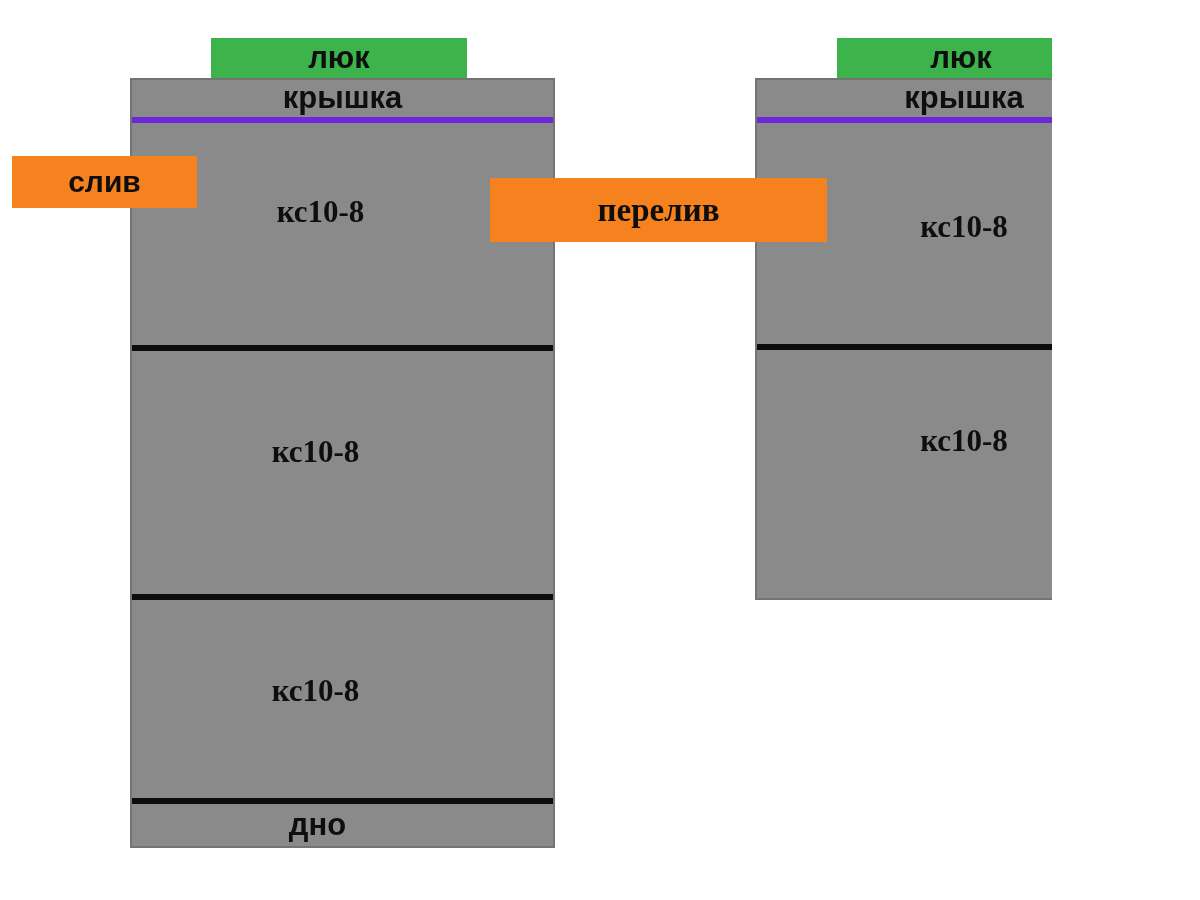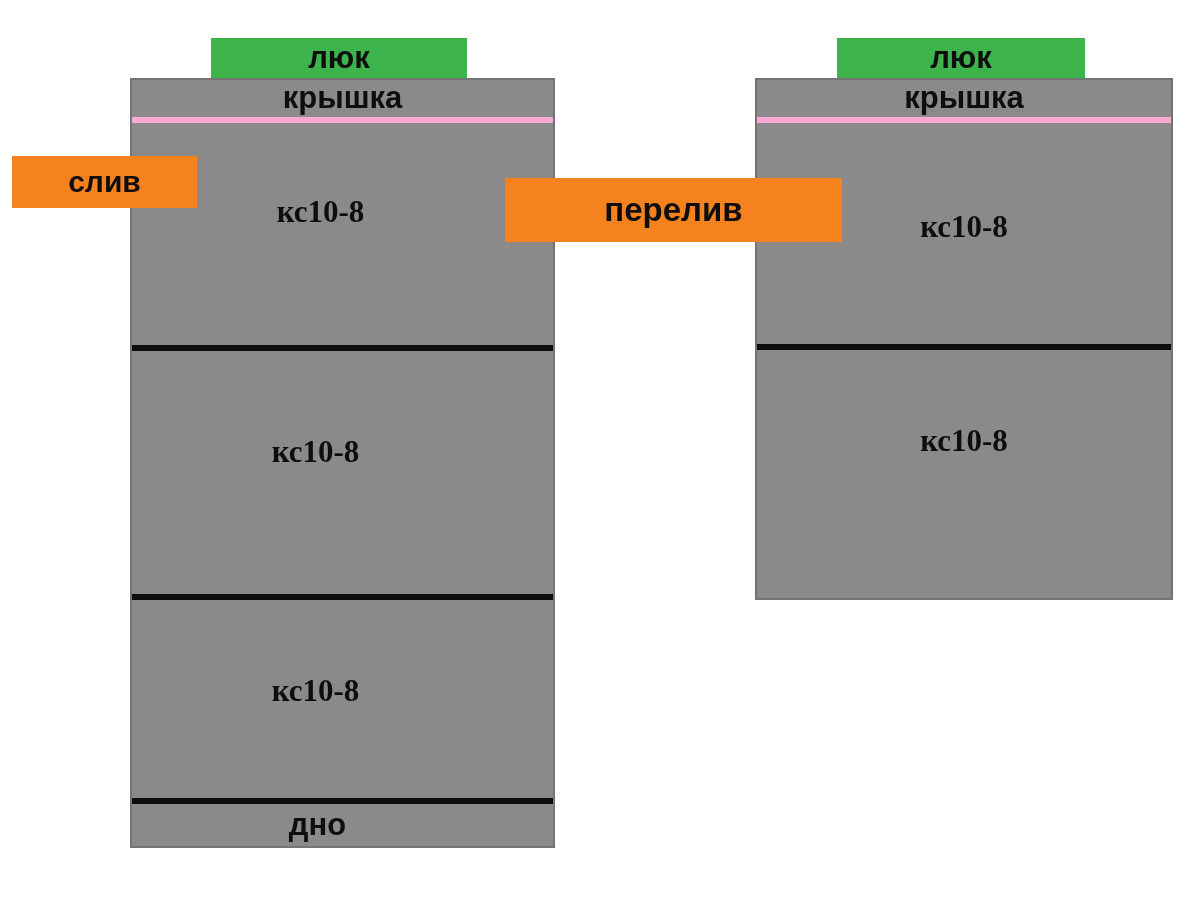--- a/index.html
+++ b/index.html
@@ -1,18 +1,18 @@
 <!DOCTYPE html>
 <html><head>
 <meta charset="utf-8">
 <style>
   html, body { margin: 0; padding: 0; background: #ffffff; }
   .canvas {
     position: relative;
-    width: 1200px;
+    width: 1052px;
     height: 900px;
     background: #ffffff;
     font-family: "Liberation Sans", sans-serif;
     font-weight: 700;
     color: #0e0e0e;
     overflow: hidden;
   }
 
   
   .well {
@@ -21,21 +21,21 @@
     border: 2px solid #747474;
     box-sizing: border-box;
     display: flex;
     flex-direction: column;
   }
   .well-left  { left: 130px; top: 78px; width: 425px; height: 770px; }
   .well-right { left: 755px; top: 78px; width: 418px; height: 522px; }
 
   .cover-band {
     height: 37px;
-    border-bottom: 6px solid #f9a8d4;
+    border-bottom: 6px solid #6d28d9;
     text-align: center;
     font-size: 31px;
     line-height: 36px;
     flex: none;
   }
 
   .ring { position: relative; border-bottom: 6px solid #0d0d0d; flex: none; font-family: Liberation Serif, serif; }
   .ring-l1 { height: 222px; }
   .ring-l2 { height: 243px; }
   .ring-l3 { height: 198px; }
@@ -80,21 +80,21 @@
   .hatch-right { left: 837px; top: 38px; width: 248px; height: 40px; line-height: 40px; }
 
   
   .pipe {
     position: absolute;
     background: #f5821f;
     text-align: center;
     z-index: 4;
   }
   .pipe-drain    { left: 12px;  top: 156px; width: 185px; height: 52px; line-height: 52px; font-size: 30px; }
-  .pipe-overflow { left: 505px; top: 178px; width: 337px; height: 64px; line-height: 64px; font-size: 33px; }
+  .pipe-overflow { left: 490px; top: 178px; width: 337px; height: 64px; line-height: 64px; font-size: 33px; font-family: Liberation Serif, serif; }
 </style>
 </head>
 <body>
 
 <div class="canvas">
 
   <div class="hatch hatch-left">люк</div>
 
   <div class="well well-left">
     <div class="cover-band">

